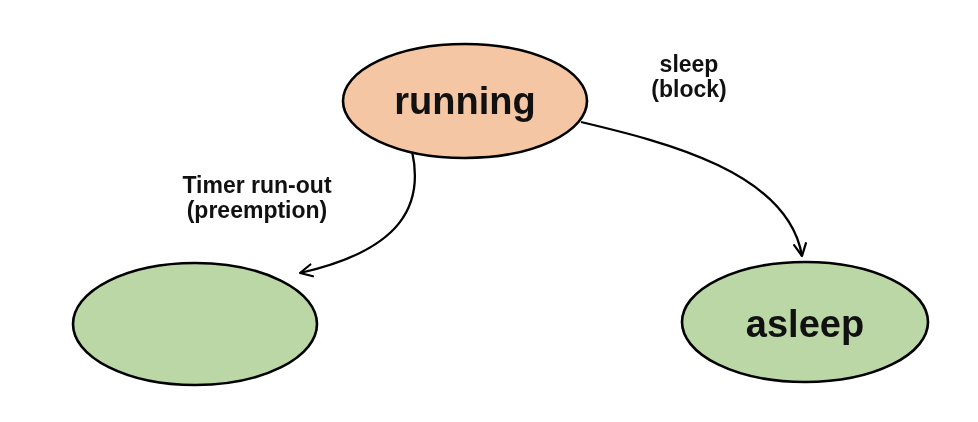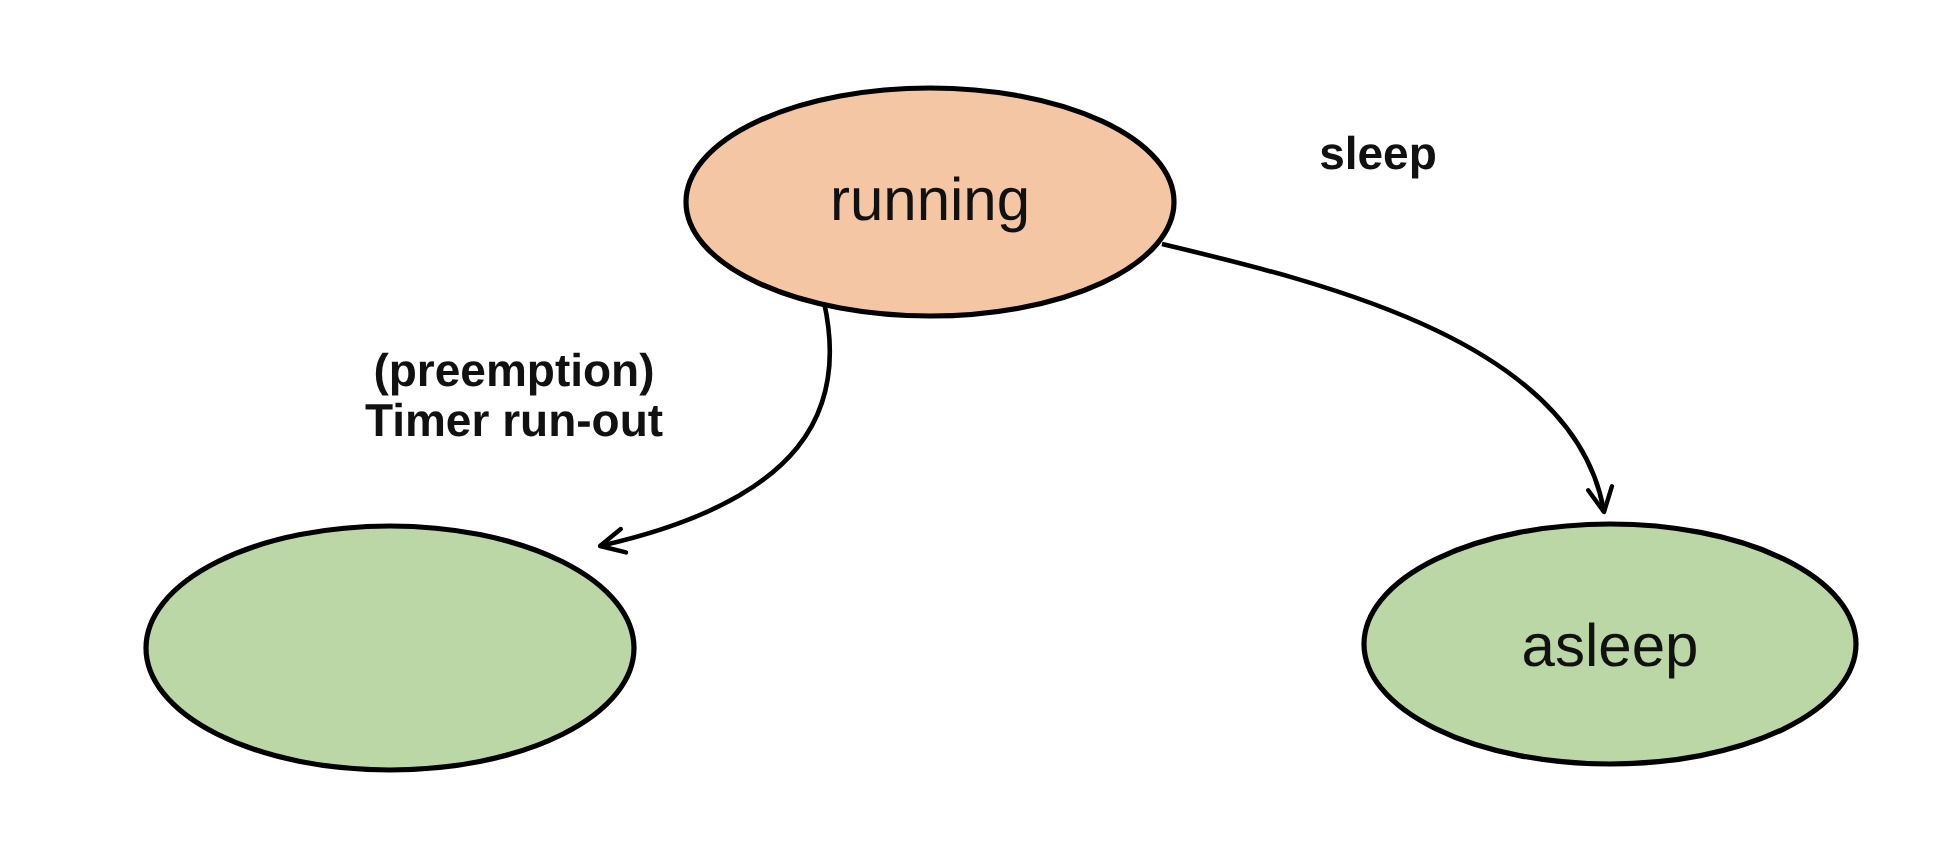--- a/index.html
+++ b/index.html
@@ -18,22 +18,22 @@
   .canvas svg {
     position: absolute;
     left: 0;
     top: 0;
   }
   .state-label {
     position: absolute;
     display: flex;
     align-items: center;
     justify-content: center;
-    font-weight: 400;
-    font-size: 30px;
+    font-weight: 700;
+    font-size: 38px;
     color: #111111;
     pointer-events: none;
   }
   .edge-label {
     position: absolute;
     transform: translate(-50%, -50%);
     text-align: center;
     font-weight: 700;
     font-size: 23px;
     line-height: 1.08;
@@ -64,20 +64,21 @@
 
     <ellipse cx="465" cy="101" rx="122" ry="57" stroke="#000000" stroke-width="2.6" fill="#F5C6A3"></ellipse>
     <ellipse cx="195" cy="324" rx="122" ry="61" stroke="#000000" stroke-width="2.6" fill="#BBD7A6"></ellipse>
     <ellipse cx="805" cy="322" rx="123" ry="60" stroke="#000000" stroke-width="2.6" fill="#BBD7A6"></ellipse>
   </svg>
 
   <div class="state-label lbl-running">running</div>
   <div class="state-label lbl-asleep">asleep</div>
 
   <div class="edge-label lbl-preempt">
+    <div>Timer run-out</div>
     <div>(preemption)</div>
-    <div>Timer run-out</div>
   </div>
   <div class="edge-label lbl-sleep">
     <div>sleep</div>
+    <div>(block)</div>
   </div>
 
 </div>
 
 </body></html>

